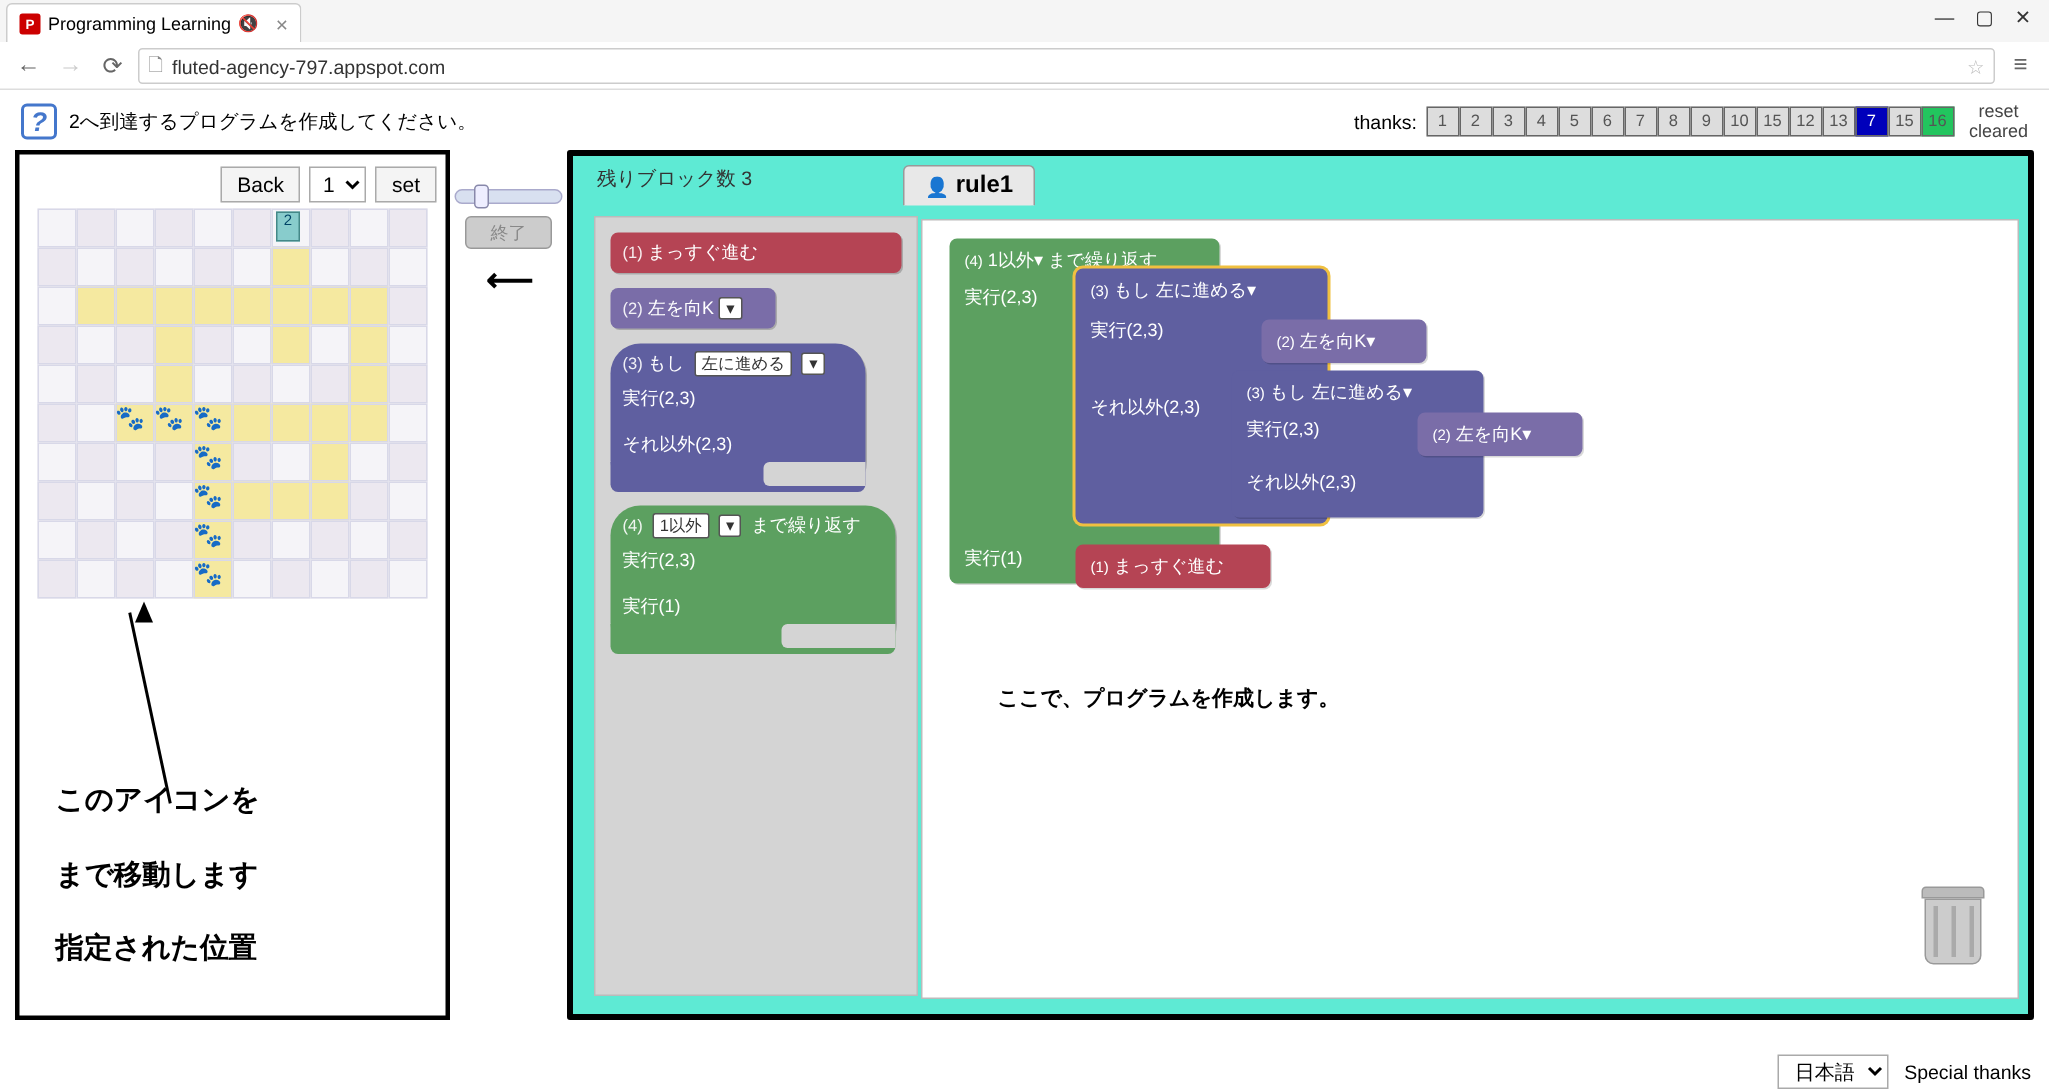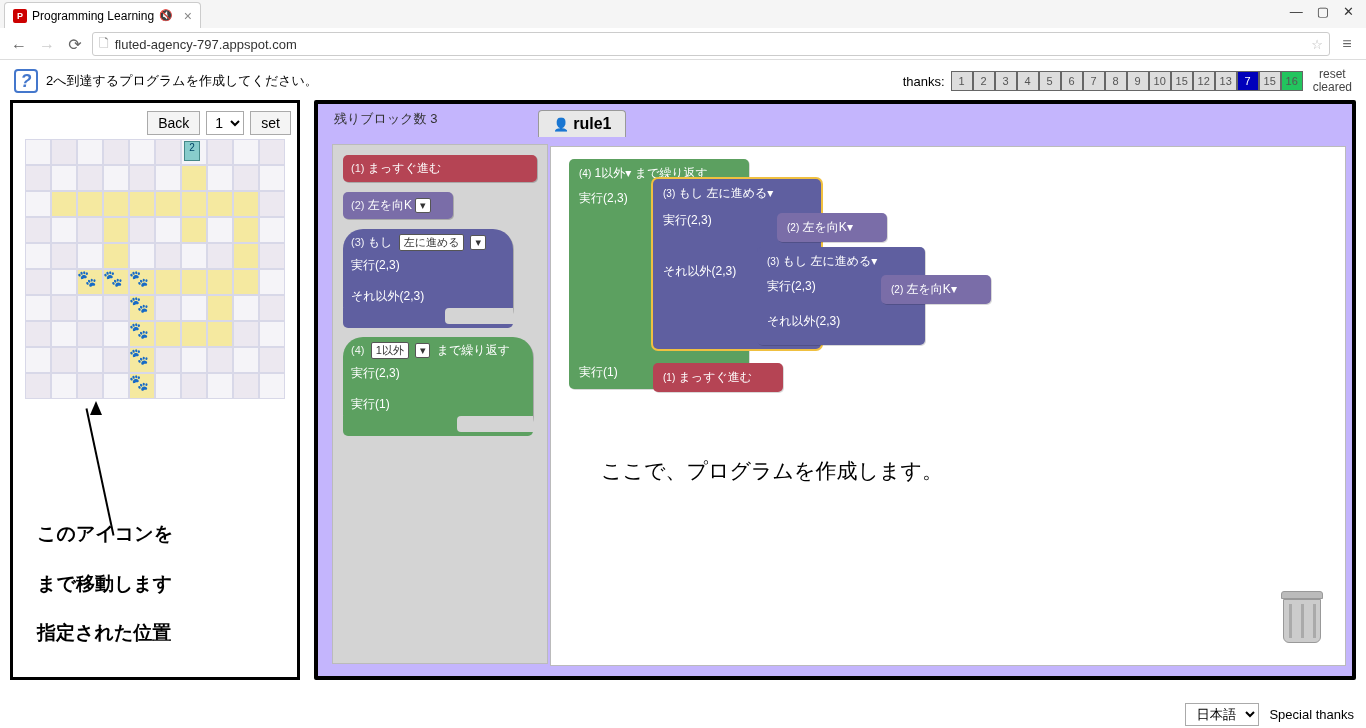--- a/index.html
+++ b/index.html
@@ -23,21 +23,21 @@
 .app-header { display:flex; align-items:center; padding: 8px 14px 4px; gap:8px; font-size:13px; }
 .help-icon { width:24px; height:24px; border:2px solid #47c; color:#47c; font-weight:bold; border-radius:4px; display:flex; align-items:center; justify-content:center; font-size:18px; font-style:italic; }
 .scene-row { margin-left:auto; display:flex; align-items:center; gap:6px; font-size:13px;}
 .scene-cells { display:flex; }
 .scene-cell { width:22px; height:20px; border:1px solid #666; background:#ddd; font-size:11px; display:flex; align-items:center; justify-content:center; color:#555;}
 .scene-cell.active { background:#00b; color:#fff;}
 .scene-cell.n16 { background:#22c55e; }
 .scene-side { font-size:12px; text-align:center; line-height:1.1; margin-left:4px; color:#444;}
 
 
-.main { display:flex; padding: 2px 10px 10px; gap:14px; }
+.main { display:flex; padding: 2px 10px 10px; }
 .left-panel { width:290px; height:580px; border:3px solid #000; padding:6px; position:relative;}
 .left-toolbar { display:flex; justify-content:flex-end; gap:6px; margin-bottom:4px; margin-top:2px;}
 .lt-btn { background:#f4f4f4; border:1px solid #aaa; padding:3px 10px; font-size:14px; }
 .lt-sel { background:#fff; border:1px solid #aaa; padding:2px 4px; font-size:14px; }
 .maze { width:260px; height:260px; margin:0 auto; position:relative; }
 .maze-grid { display:grid; grid-template-columns: repeat(10, 26px); grid-template-rows: repeat(10, 26px); }
 .cell { border:1px solid #d8d8e8; background:#f5f4f8; }
 .cell.alt { background:#ece8f0; }
 .cell.path { background:#f5e9a0; }
 .goal { position:absolute; width:16px; height:20px; background:#8cc; border:1px solid #488; left:159px; top:2px; font-size:10px; text-align:center; color:#046;}
@@ -46,21 +46,21 @@
 .annot { position:absolute; left:24px; bottom:20px; font-size:19px; font-weight:bold; line-height:2.6;}
 .arrow-line { position:absolute; width:2px; height:130px; background:#000; left:86px; top:304px; transform:rotate(-12deg);}
 .arrow-head-up { position:absolute; left:77px; top:298px; width:0;height:0; border-left:6px solid transparent; border-right:6px solid transparent; border-bottom:14px solid #000;}
 
 .mid-col { width:78px; display:flex; flex-direction:column; align-items:center; padding-top:26px; gap:8px;}
 .slider { width:72px; height:10px; background:#d8e0f0; border:1px solid #aac; border-radius:5px; position:relative;}
 .slider-thumb { position:absolute; left:12px; top:-4px; width:10px; height:16px; background:#eef; border:1px solid #88a; border-radius:3px;}
 .end-btn { width:58px; height:22px; background:#ccc; border:1px solid #999; color:#888; font-size:12px; border-radius:4px; display:flex; align-items:center; justify-content:center;}
 .back-arrow { font-size:22px; font-weight:bold; letter-spacing:-2px;}
 
-.right-panel { flex:1; height:580px; border:4px solid #000; background:#c4b5fd; position:relative; border-radius:2px;}
+.right-panel { flex:1; height:580px; border:4px solid #000; background:#5eead4; position:relative; border-radius:2px;}
 .blocks-header { padding:6px 16px 4px; font-size:13px; color:#333; display:flex; align-items:center;}
 .rule-tab { position:absolute; left:220px; top:6px; background:#e8e8e8; border:1px solid #999; border-bottom:none; border-radius:4px 4px 0 0; padding:4px 14px; font-size:16px; font-weight:bold; display:flex; align-items:center; gap:4px;}
 .rule-user { font-size:13px;}
 .palette { position:absolute; left:14px; top:40px; width:216px; height:520px; background:#d4d4d4; border:1px solid #bbb; padding:10px;}
 .canvas { position:absolute; left:232px; top:42px; right:6px; height:520px; background:#fff; border:1px solid #bbb;}
 
 
 .blk { position:relative; border-radius:5px; color:#fff; font-size:12px; padding:5px 8px; margin-bottom:10px; box-shadow:1px 1px 0 rgba(0,0,0,.2);}
 .blk small{ font-size:11px; opacity:.9;}
 .blk .dd { display:inline-block; background:#fff; color:#333; padding:0 4px; border-radius:2px; font-size:11px; margin:0 3px; border:1px solid #555;}
@@ -73,21 +73,21 @@
 .blk .cut { position:absolute; right:0; top:0; width:40%; height:16px; background:#d4d4d4; border-radius:4px 0 0 4px;}
 
 
 .cv-blk { position:absolute; border-radius:5px; color:#fff; font-size:12px; padding:6px 10px; box-shadow:1px 1px 0 rgba(0,0,0,.15);}
 .nest-green { background:#5ca060; }
 .nest-indigo { background:#5f5fa0; }
 .nest-purple { background:#7a6da8; }
 .nest-red { background:#b54454; }
 .hl-orange { box-shadow: 0 0 0 2px #f0c040;}
 
-.canvas-text { position:absolute; left:50px; top:310px; font-size:21px; font-weight:normal;}
+.canvas-text { position:absolute; left:50px; top:310px; font-size:14px; font-weight:bold;}
 .trash { position:absolute; right:18px; bottom:14px; width:50px; height:60px; }
 .trash-lid { width:42px; height:8px; background:#bbb; border-radius:3px 3px 0 0; margin:0 auto; border:1px solid #999;}
 .trash-body { width:38px; height:44px; background:#ccc; margin:0 auto; border-radius:0 0 6px 6px; border:1px solid #999; display:flex; justify-content:space-around; padding-top:4px;}
 .trash-body span{ width:3px; height:34px; background:#aaa;}
 
 .footer { position:absolute; right:12px; bottom:2px; display:flex; align-items:center; gap:10px; font-size:13px;}
 .lang-sel { border:1px solid #aaa; padding:2px 6px; background:#fff;}
 </style>
 </head>
 <body>
@@ -271,20 +271,27 @@
     </div>
     <div class="arrow-head-up"></div>
     <div class="arrow-line"></div>
     <div class="annot">
       <div>このアイコンを</div>
       <div>まで移動します</div>
       <div>指定された位置</div>
     </div>
   </div>
 
+  <div class="mid-col">
+    <div class="slider">
+        <div class="slider-thumb"></div>
+      </div>
+    <div class="end-btn">終了</div>
+    <div class="back-arrow">⟵</div>
+  </div>
 
   <div class="right-panel">
     <div class="blocks-header">
       <span>残りブロック数 3</span>
     </div>
     <div class="rule-tab">
       <span class="rule-user">👤</span>
       <span>rule1</span>
     </div>
 

